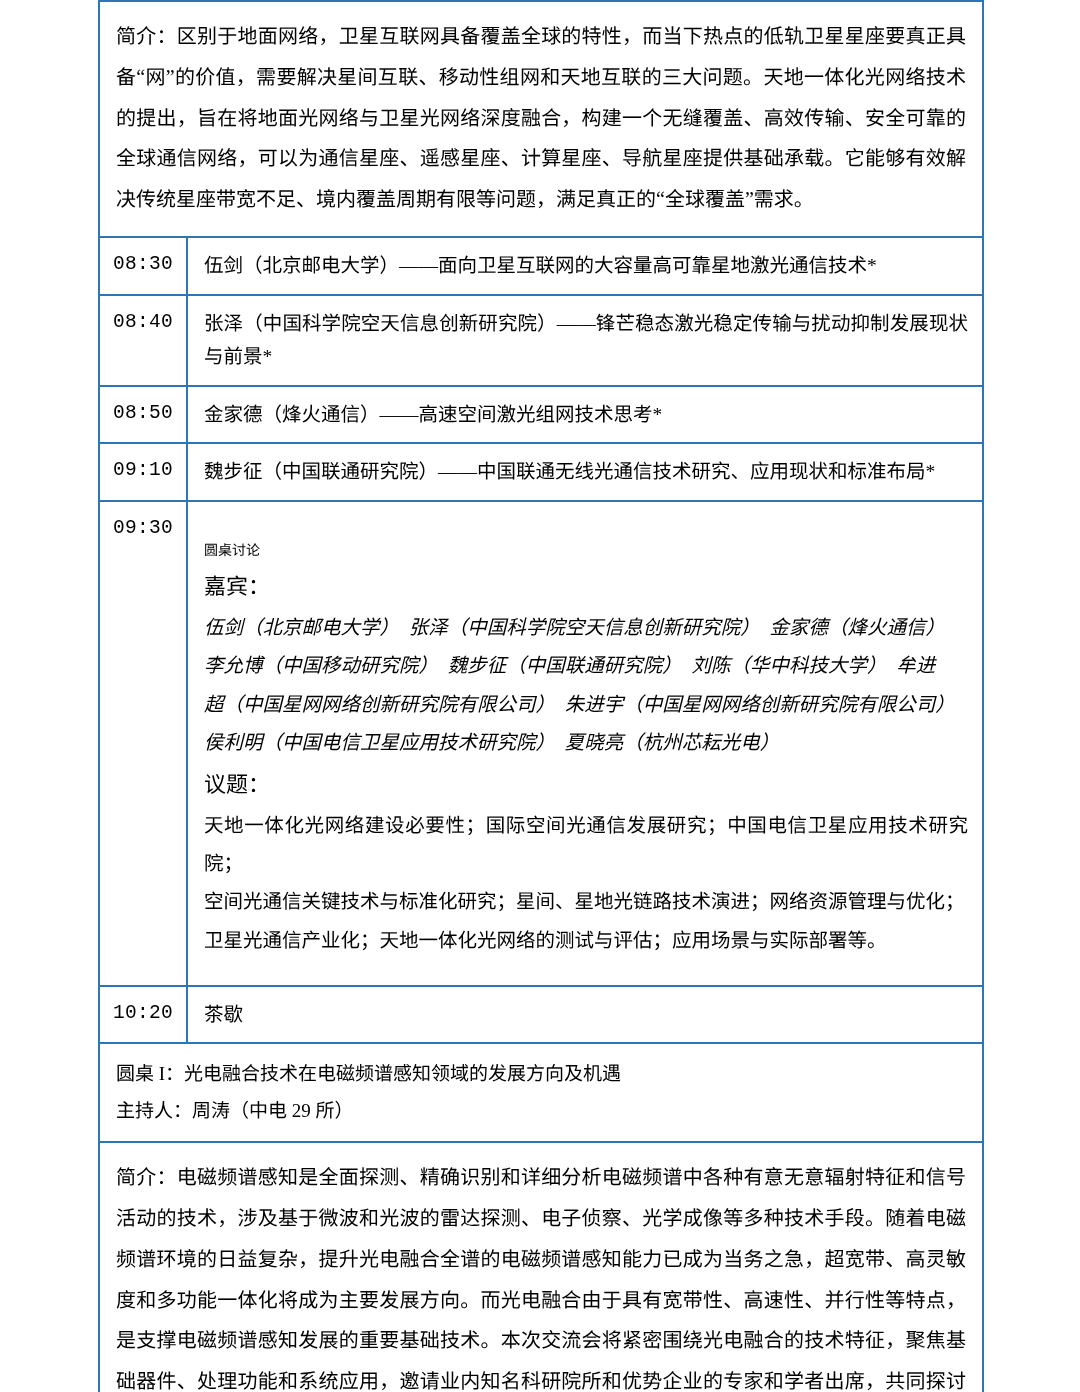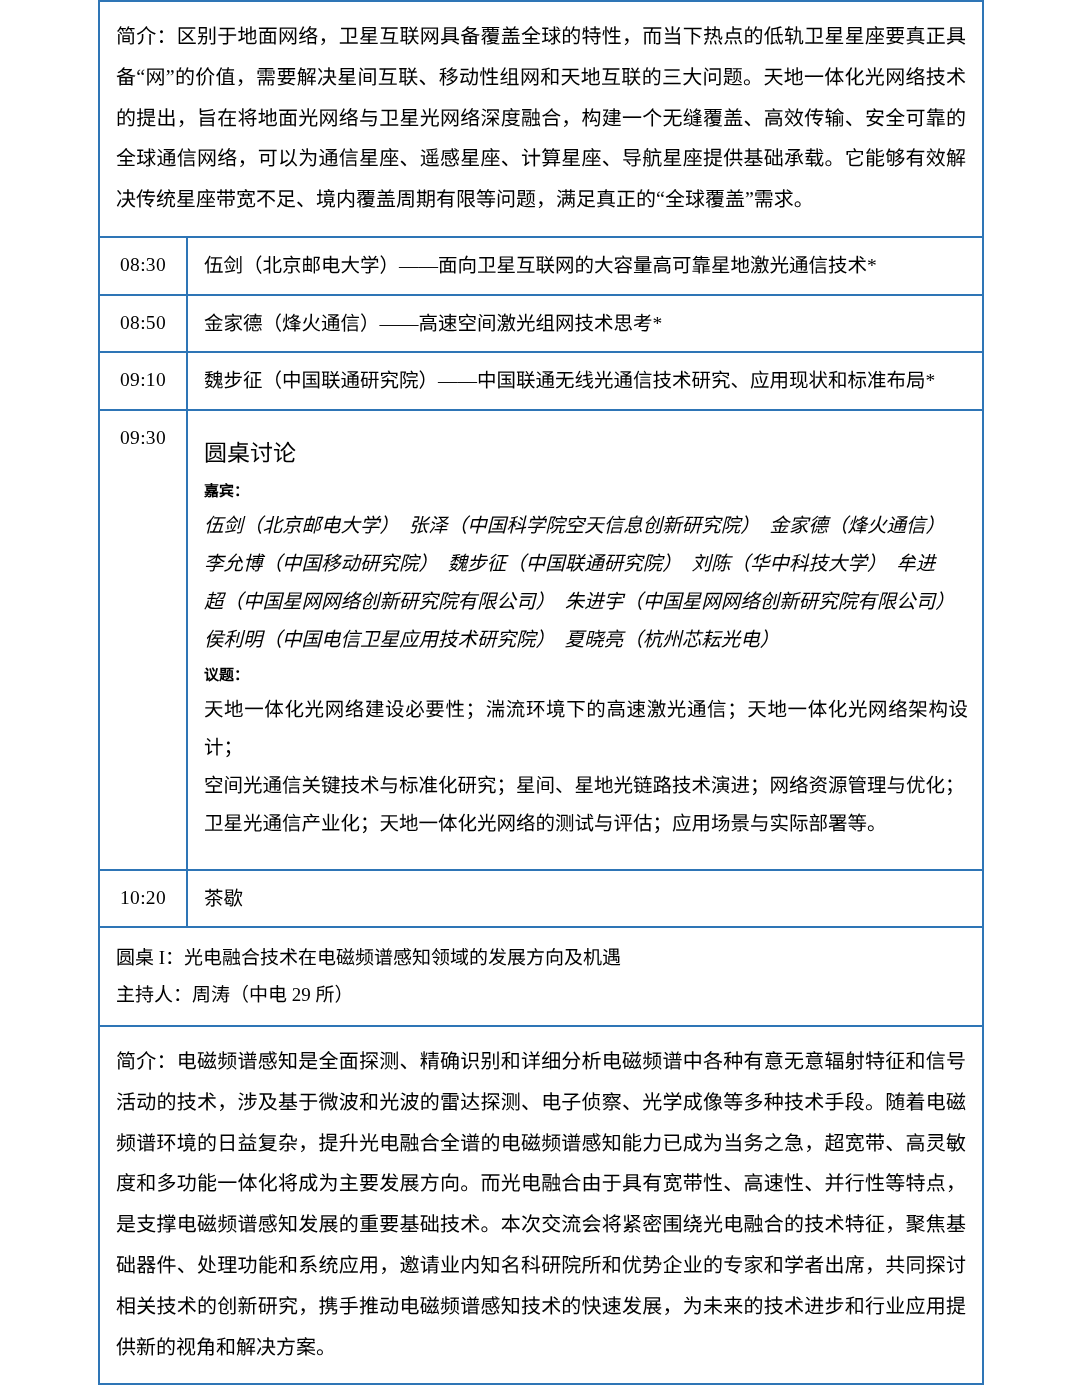--- a/index.html
+++ b/index.html
@@ -29,21 +29,21 @@
   }
   table.agenda td {
     border: 2px solid #2e75b6;
     vertical-align: top;
     background: #ffffff;
   }
   td.time-cell {
     width: 88px;
     text-align: center;
     vertical-align: middle;
-    font-family: Liberation Serif, serif;
+    font-family: Liberation Mono, monospace;
     font-size: 19.5px;
     line-height: 1.5;
     padding: 12px 4px;
     letter-spacing: 0.3px;
   }
   td.body-cell {
     padding: 11px 14px 11px 16px;
     font-size: 19.5px;
     line-height: 1.72;
     text-align: justify;
@@ -56,27 +56,27 @@
     text-align: justify;
     text-justify: inter-ideograph;
   }
   td.session-head {
     background: #d9e4f1;
     padding: 12px 16px 12px 16px;
     font-size: 19px;
     line-height: 1.92;
   }
   .rt-title {
-    font-size: 23px;
+    font-size: 14px;
     line-height: 1.9;
-    margin: 6px 0 2px 0;
+    margin: 21px 0 2px 0;
   }
   .rt-label {
-    font-weight: bold;
-    font-size: 15px;
+    font-weight: normal;
+    font-size: 22px;
     line-height: 1.95;
     margin: 2px 0 0 0;
   }
   .rt-line {
     font-size: 19.5px;
     line-height: 1.96;
     margin: 0;
     font-style: italic;
   }
   .rt-topics {
@@ -103,20 +103,24 @@
 
       <tr>
         <td class="intro-cell" colspan="2">简介：区别于地面网络，卫星互联网具备覆盖全球的特性，而当下热点的低轨卫星星座要真正具备“网”的价值，需要解决星间互联、移动性组网和天地互联的三大问题。天地一体化光网络技术的提出，旨在将地面光网络与卫星光网络深度融合，构建一个无缝覆盖、高效传输、安全可靠的全球通信网络，可以为通信星座、遥感星座、计算星座、导航星座提供基础承载。它能够有效解决传统星座带宽不足、境内覆盖周期有限等问题，满足真正的“全球覆盖”需求。</td>
       </tr>
 
       <tr>
         <td class="time-cell">08:30</td>
         <td class="body-cell single-line">伍剑（北京邮电大学）——面向卫星互联网的大容量高可靠星地激光通信技术*</td>
       </tr>
 
+      <tr>
+        <td class="time-cell">08:40</td>
+        <td class="body-cell">张泽（中国科学院空天信息创新研究院）——锋芒稳态激光稳定传输与扰动抑制发展现状与前景*</td>
+      </tr>
 
       <tr>
         <td class="time-cell">08:50</td>
         <td class="body-cell single-line">金家德（烽火通信）——高速空间激光组网技术思考*</td>
       </tr>
 
 
       <tr>
         <td class="time-cell">09:10</td>
         <td class="body-cell single-line">魏步征（中国联通研究院）——中国联通无线光通信技术研究、应用现状和标准布局*</td>
@@ -127,21 +131,21 @@
         <td class="time-cell">09:30</td>
         <td class="body-cell">
           <div class="rt-block">
             <p class="rt-title">圆桌讨论</p>
             <p class="rt-label">嘉宾：</p>
             <p class="rt-line">伍剑（北京邮电大学）　张泽（中国科学院空天信息创新研究院）　金家德（烽火通信）</p>
             <p class="rt-line">李允博（中国移动研究院）　魏步征（中国联通研究院）　刘陈（华中科技大学）　牟进</p>
             <p class="rt-line">超（中国星网网络创新研究院有限公司）　朱进宇（中国星网网络创新研究院有限公司）</p>
             <p class="rt-line">侯利明（中国电信卫星应用技术研究院）　夏晓亮（杭州芯耘光电）</p>
             <p class="rt-label">议题：</p>
-            <p class="rt-topics">天地一体化光网络建设必要性；湍流环境下的高速激光通信；天地一体化光网络架构设计；</p>
+            <p class="rt-topics">天地一体化光网络建设必要性；国际空间光通信发展研究；中国电信卫星应用技术研究院；</p>
             <p class="rt-topics">空间光通信关键技术与标准化研究；星间、星地光链路技术演进；网络资源管理与优化；</p>
             <p class="rt-topics">卫星光通信产业化；天地一体化光网络的测试与评估；应用场景与实际部署等。</p>
             <div class="rt-gap"></div>
           </div>
         </td>
       </tr>
 
       <tr>
         <td class="time-cell">10:20</td>
         <td class="body-cell single-line">茶歇</td>

